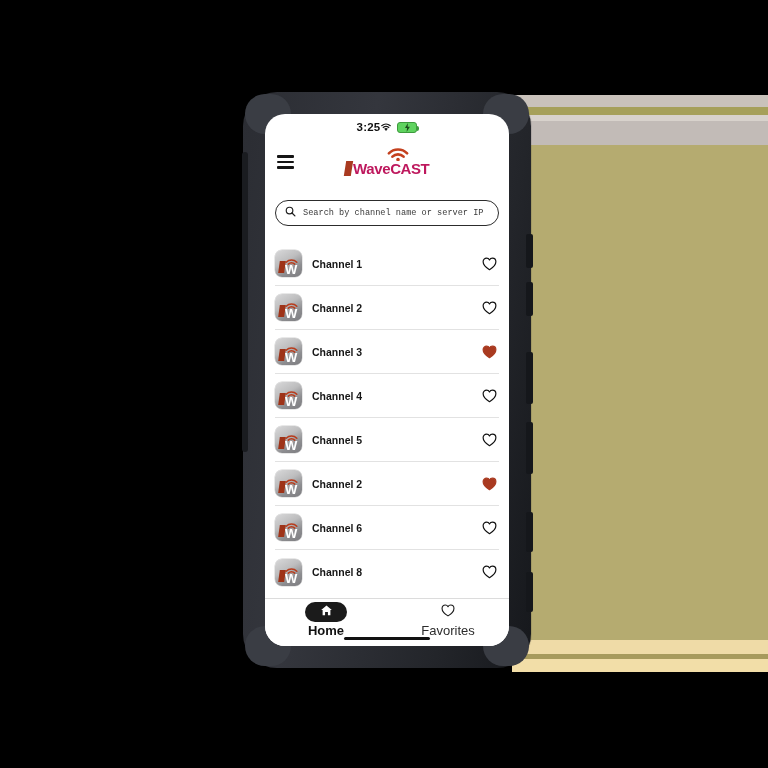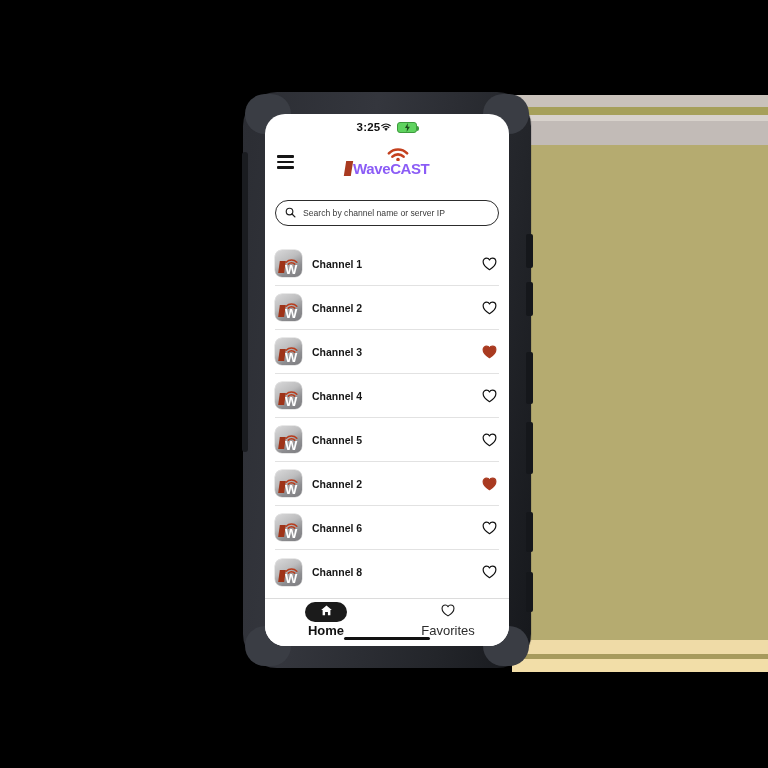--- a/index.html
+++ b/index.html
@@ -197,31 +197,32 @@
   #logo-slash {
     width: 7px;
     height: 15px;
     background: #a93a20;
     transform: skewX(-9deg);
     margin-right: 1.5px;
   }
   #logo-text {
     font-size: 15px;
     font-weight: bold;
-    color: #8b5cf6;
+    color: #be185d;
     letter-spacing: -0.4px;
     text-align: right;
   }
   #logo-arcs { margin-bottom: -3px; margin-left: 22px; }
 
   
   #search-wrap {
     flex: 0 0 38px;
     padding: 16px 10px;
     box-sizing: border-box;
+    font-family: Liberation Mono, monospace;
   }
   #search-box {
     height: 26px;
     border: 1.3px solid #2c2c2c;
     border-radius: 13px;
     display: flex;
     align-items: center;
     padding: 0 9px;
     box-sizing: border-box;
     background: #fff;

